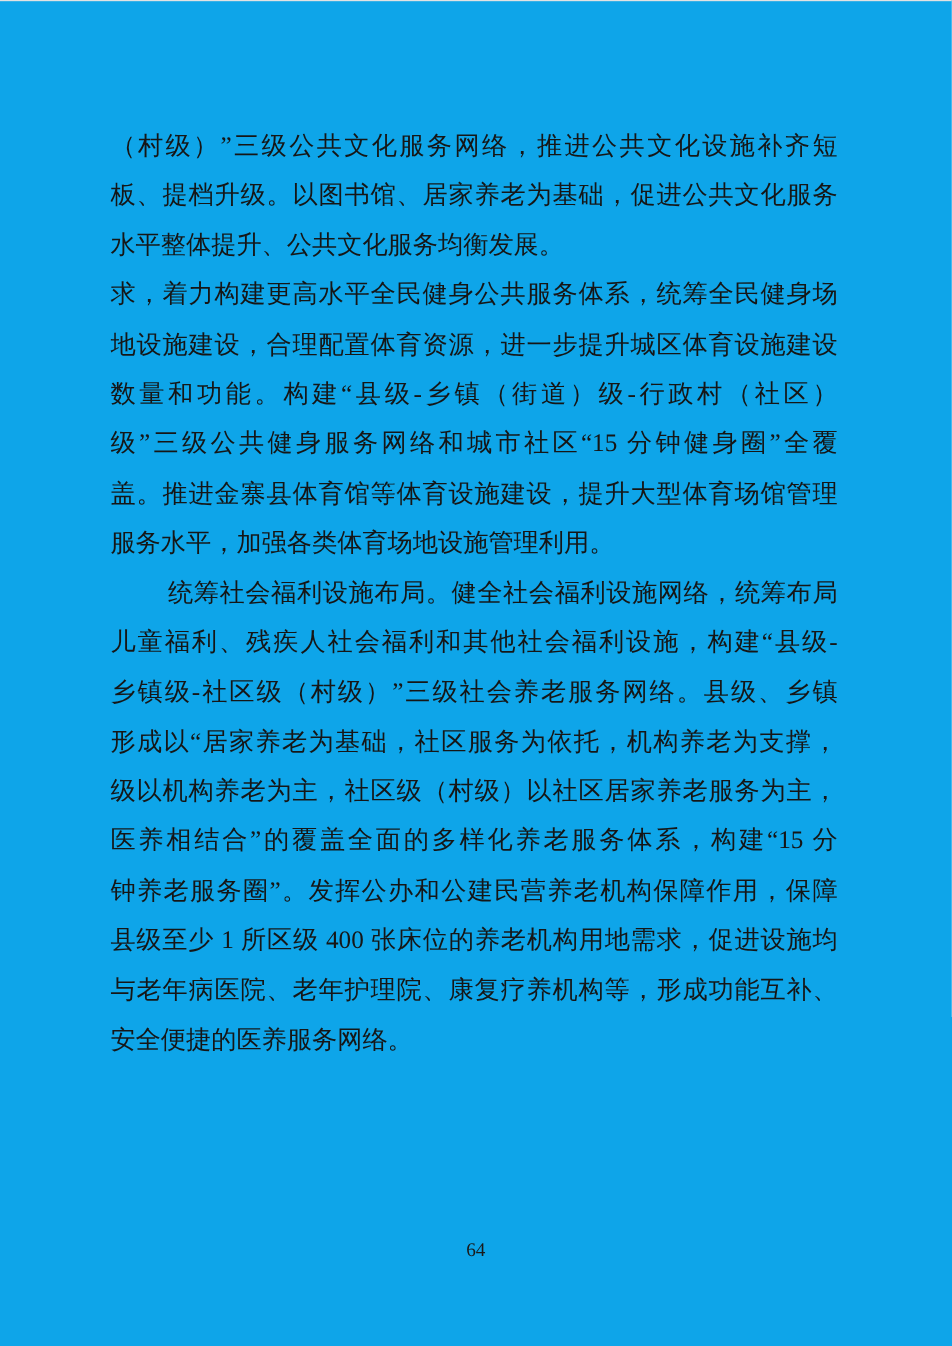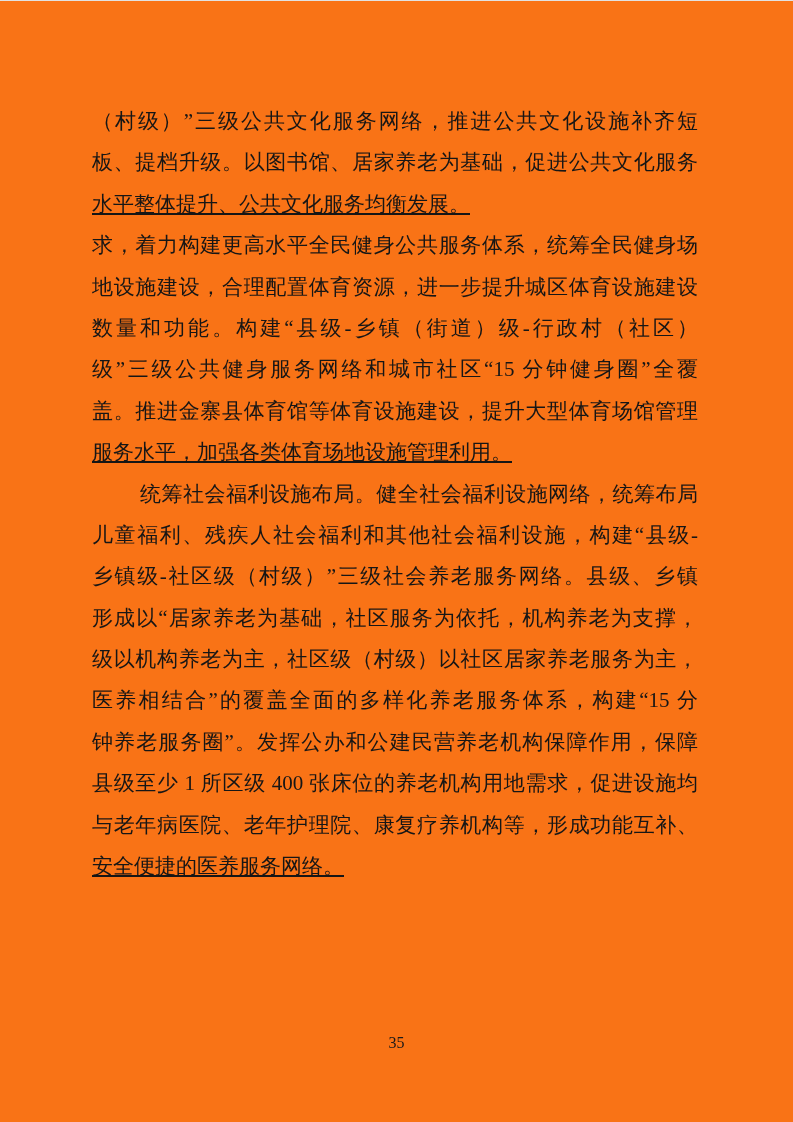--- a/index.html
+++ b/index.html
@@ -11,21 +11,21 @@
     height: 1122px;
     position: relative;
     background: #ffffff;
     font-family: "Liberation Serif", "DejaVu Serif", serif;
     color: #141414;
     overflow: hidden;
   }
   .page {
     position: absolute;
     inset: 0;
-    background: #f97316;
+    background: #0ea5e9;
   }
   .page-top-edge {
     position: absolute;
     top: 0; left: 0; right: 0;
     height: 1px;
     background: #e2e2e2;
   }
   .text-block {
     position: absolute;
     left: 92px;
@@ -45,21 +45,20 @@
     text-align-last: justify;
     overflow: hidden;
     color: #161616;
   }
   .line.indent {
     padding-left: 48px;
   }
   .line.end {
     text-align: left;
     text-align-last: left;
-    text-decoration: underline;
   }
   .page-number {
     position: absolute;
     top: 1033px;
     left: 0;
     width: 100%;
     text-align: center;
     font-size: 16px;
     line-height: 20px;
     color: #1a1a1a;
@@ -96,14 +95,14 @@
       <div class="line">级以机构养老为主，社区级（村级）以社区居家养老服务为主，</div>
       <div class="line">医养相结合”的覆盖全面的多样化养老服务体系，构建“15 分</div>
       <div class="line">钟养老服务圈”。发挥公办和公建民营养老机构保障作用，保障</div>
       <div class="line">县级至少 1 所区级 400 张床位的养老机构用地需求，促进设施均</div>
       <div class="line">与老年病医院、老年护理院、康复疗养机构等，形成功能互补、</div>
       <div class="line end">安全便捷的医养服务网络。</div>
     </div>
 
   </div>
 
-  <div class="page-number">35</div>
+  <div class="page-number">64</div>
 </div>
 
 </body></html>

